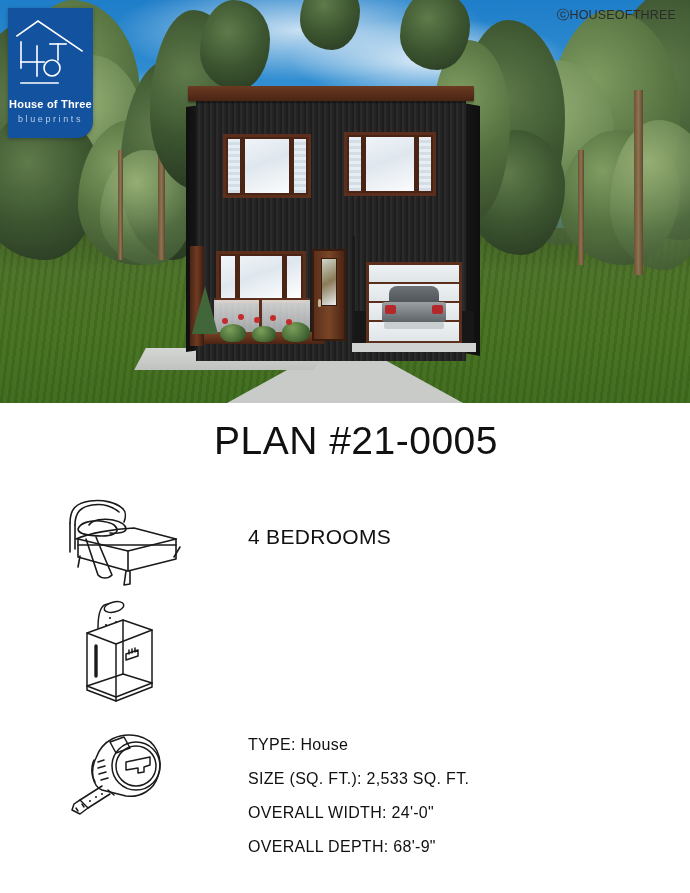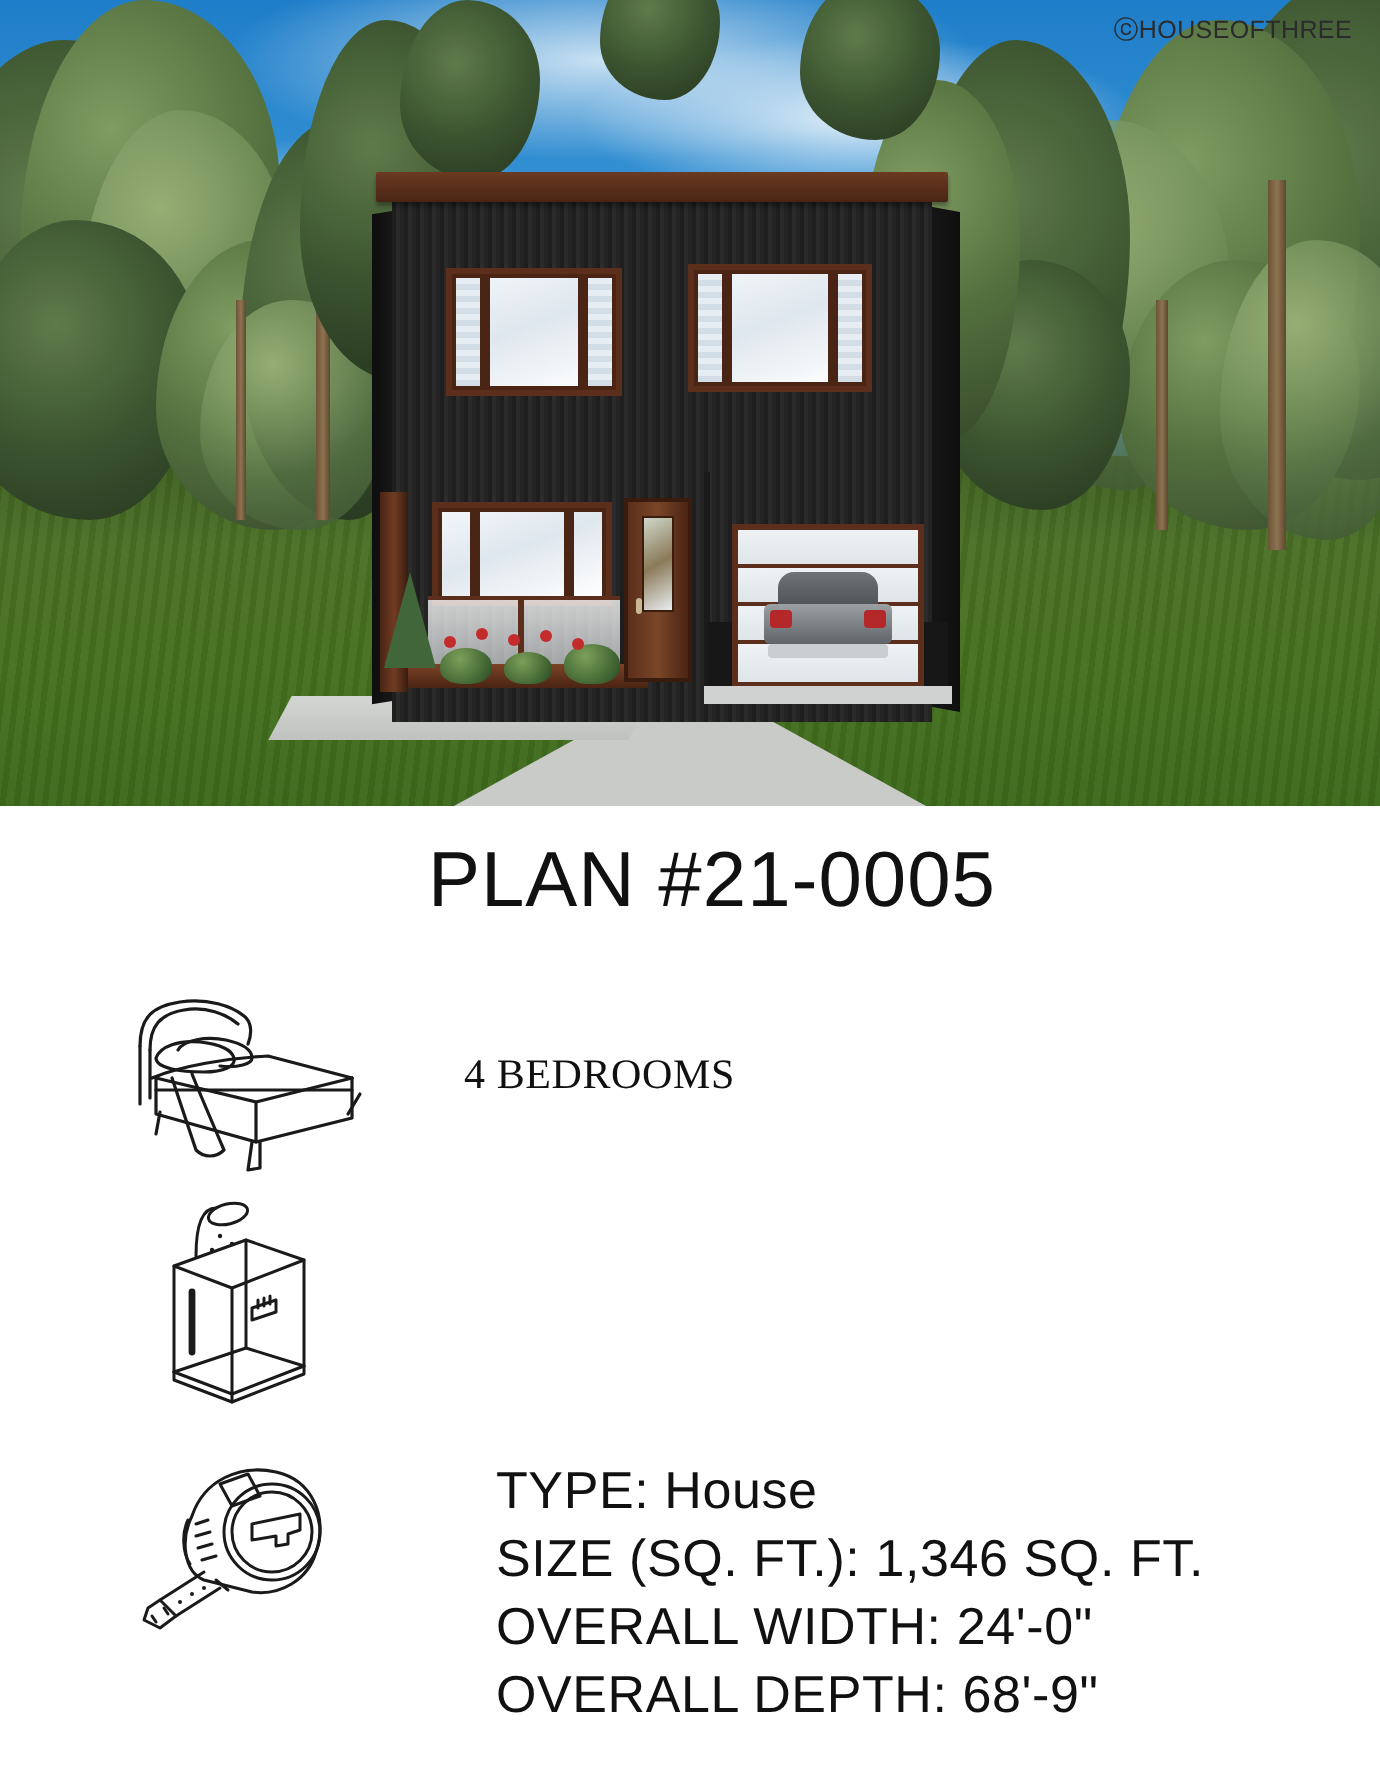--- a/index.html
+++ b/index.html
@@ -261,31 +261,30 @@
     letter-spacing:.5px;
     color:#111111;
     font-family:"Liberation Sans", sans-serif;
     padding-left:22px;
   }
 
   .spec-row { position:absolute; left:0; width:690px; }
   .spec-icon { position:absolute; color:#1a1a1a; }
   .spec-text {
     position:absolute;
-    left:232px;
+    left:248px;
     font-size:21px;
     font-weight:300;
     letter-spacing:.3px;
     color:#111111;
     white-space:nowrap;
-    font-family:Liberation Serif, serif;
   }
   .spec-lines { position:absolute; left:248px; }
   .spec-lines div {
-    font-size:26px;
+    font-size:16px;
     font-weight:300;
     letter-spacing:.3px;
     color:#111111;
     white-space:nowrap;
     line-height:34px;
   }
 </style>
 </head>
 <body>
 
@@ -387,20 +386,36 @@
       <div class="shrub" style="left:24px; top:238px; width:26px; height:18px;"></div>
       <div class="shrub" style="left:56px; top:240px; width:24px; height:16px;"></div>
       <div class="shrub" style="left:86px; top:236px; width:28px; height:20px;"></div>
       <div class="flower" style="left:26px; top:232px;"></div>
       <div class="flower" style="left:42px; top:228px;"></div>
       <div class="flower" style="left:58px; top:231px;"></div>
       <div class="flower" style="left:74px; top:229px;"></div>
       <div class="flower" style="left:90px; top:233px;"></div>
     </div>
 
+    <div class="logo-badge">
+      <svg class="logo-mark" viewBox="0 0 85 78">
+        <g fill="none" stroke="#ffffff" stroke-width="1.6" stroke-linecap="square">
+          <path d="M9 20 L30 5 L74 35"></path>
+          <line x1="13" y1="26" x2="13" y2="52"></line>
+          <line x1="29" y1="30" x2="29" y2="60"></line>
+          <line x1="13" y1="46" x2="36" y2="46"></line>
+          <line x1="42" y1="28" x2="58" y2="28"></line>
+          <line x1="50" y1="28" x2="50" y2="44"></line>
+          <circle cx="44" cy="52" r="8"></circle>
+          <line x1="13" y1="67" x2="50" y2="67"></line>
+        </g>
+      </svg>
+      <div class="logo-name">House of Three</div>
+      <div class="logo-sub">blueprints</div>
+    </div>
 
     <div class="copyright">ⓒHOUSEOFTHREE</div>
   </div>
 
   <div class="plan-title">PLAN #21-0005</div>
 
   <div class="spec-row" style="top:495px; height:95px;">
     <svg class="spec-icon" style="left:56px; top:0px;" width="135" height="95" viewBox="0 0 135 95">
       <g fill="none" stroke="#1a1a1a" stroke-width="1.6" stroke-linejoin="round" stroke-linecap="round">
 
@@ -482,19 +497,19 @@
         <path d="M18 84 L20 87 M24 80 L26 83"></path>
 
         <circle cx="32" cy="77" r="1" fill="#1a1a1a" stroke="none"></circle>
         <circle cx="38" cy="73" r="1" fill="#1a1a1a" stroke="none"></circle>
         <circle cx="44" cy="70" r="1" fill="#1a1a1a" stroke="none"></circle>
         <path d="M50 66 L56 71"></path>
       </g>
     </svg>
     <div class="spec-lines" style="top:6px;">
       <div>TYPE: House</div>
-      <div>SIZE (SQ. FT.): 1,346 SQ. FT.</div>
+      <div>SIZE (SQ. FT.): 2,533 SQ. FT.</div>
       <div>OVERALL WIDTH: 24'-0"</div>
       <div>OVERALL DEPTH: 68'-9"</div>
     </div>
   </div>
 
 </div>
 
 </body></html>

